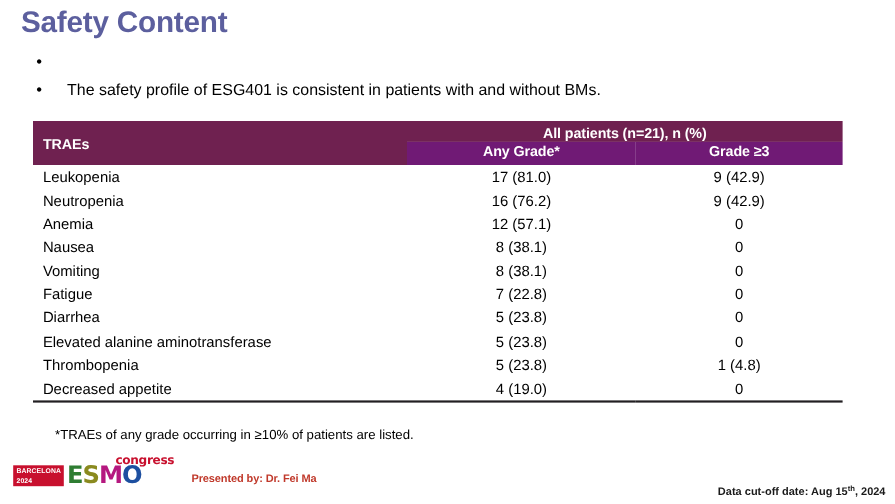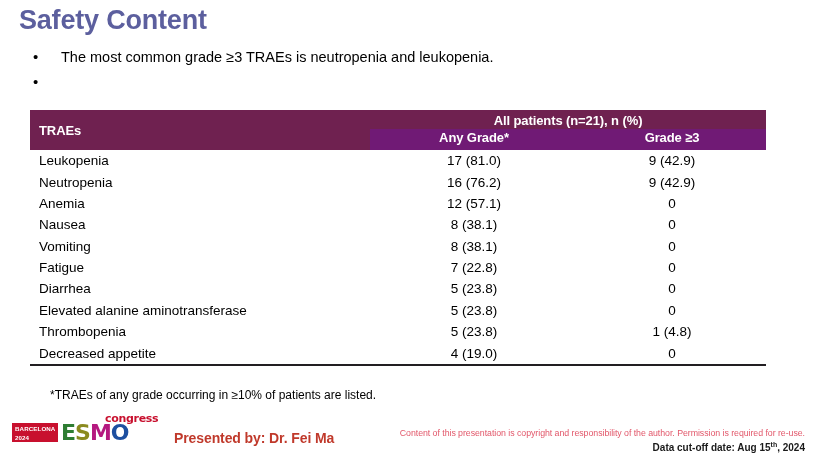--- a/index.html
+++ b/index.html
@@ -173,21 +173,21 @@
     font-weight: bold;
     color: #c8102e;
     font-family: "DejaVu Sans", sans-serif;
     letter-spacing: -0.3px;
   }
 
   .presented-by {
     position: absolute;
     left: 174px;
     top: 16px;
-    font-size: 14px;
+    font-size: 10px;
     font-weight: bold;
     color: #c0392b;
     letter-spacing: -0.1px;
   }
   .copyright {
     position: absolute;
     right: 9px;
     top: 14px;
     font-size: 8.8px;
     color: #e2576a;
@@ -206,24 +206,24 @@
   .cutoff sup { font-size: 7px; }
 </style>
 </head>
 <body>
 
 <div class="slide-title">Safety Content</div>
 
 <div class="bullets">
   <div class="bullet-row">
     <div class="bullet-dot">•</div>
-    <div class="bullet-text">The most common grade ≥3 TRAEs is neutropenia and leukopenia.</div>
   </div>
   <div class="bullet-row">
     <div class="bullet-dot">•</div>
+    <div class="bullet-text">The safety profile of ESG401 is consistent in patients with and without BMs.</div>
   </div>
 </div>
 
 <div class="table-wrap">
   <table class="traes">
     <colgroup>
         <col class="c0">
         <col class="c1">
         <col class="c2">
       </colgroup>
@@ -305,17 +305,16 @@
       <span class="esmo-e">E</span>
       <span class="esmo-s">S</span>
       <span class="esmo-m">M</span>
       <span class="esmo-o">O</span>
       <div class="congress-word">congress</div>
     </div>
   </div>
 
   <div class="presented-by">Presented by: Dr. Fei Ma</div>
 
-  <div class="copyright">Content of this presentation is copyright and responsibility of the author. Permission is required for re-use.</div>
 
   <div class="cutoff"><span>Data cut-off date: Aug 15</span><sup>th</sup><span>, 2024</span></div>
 
 </div>
 
 </body></html>

